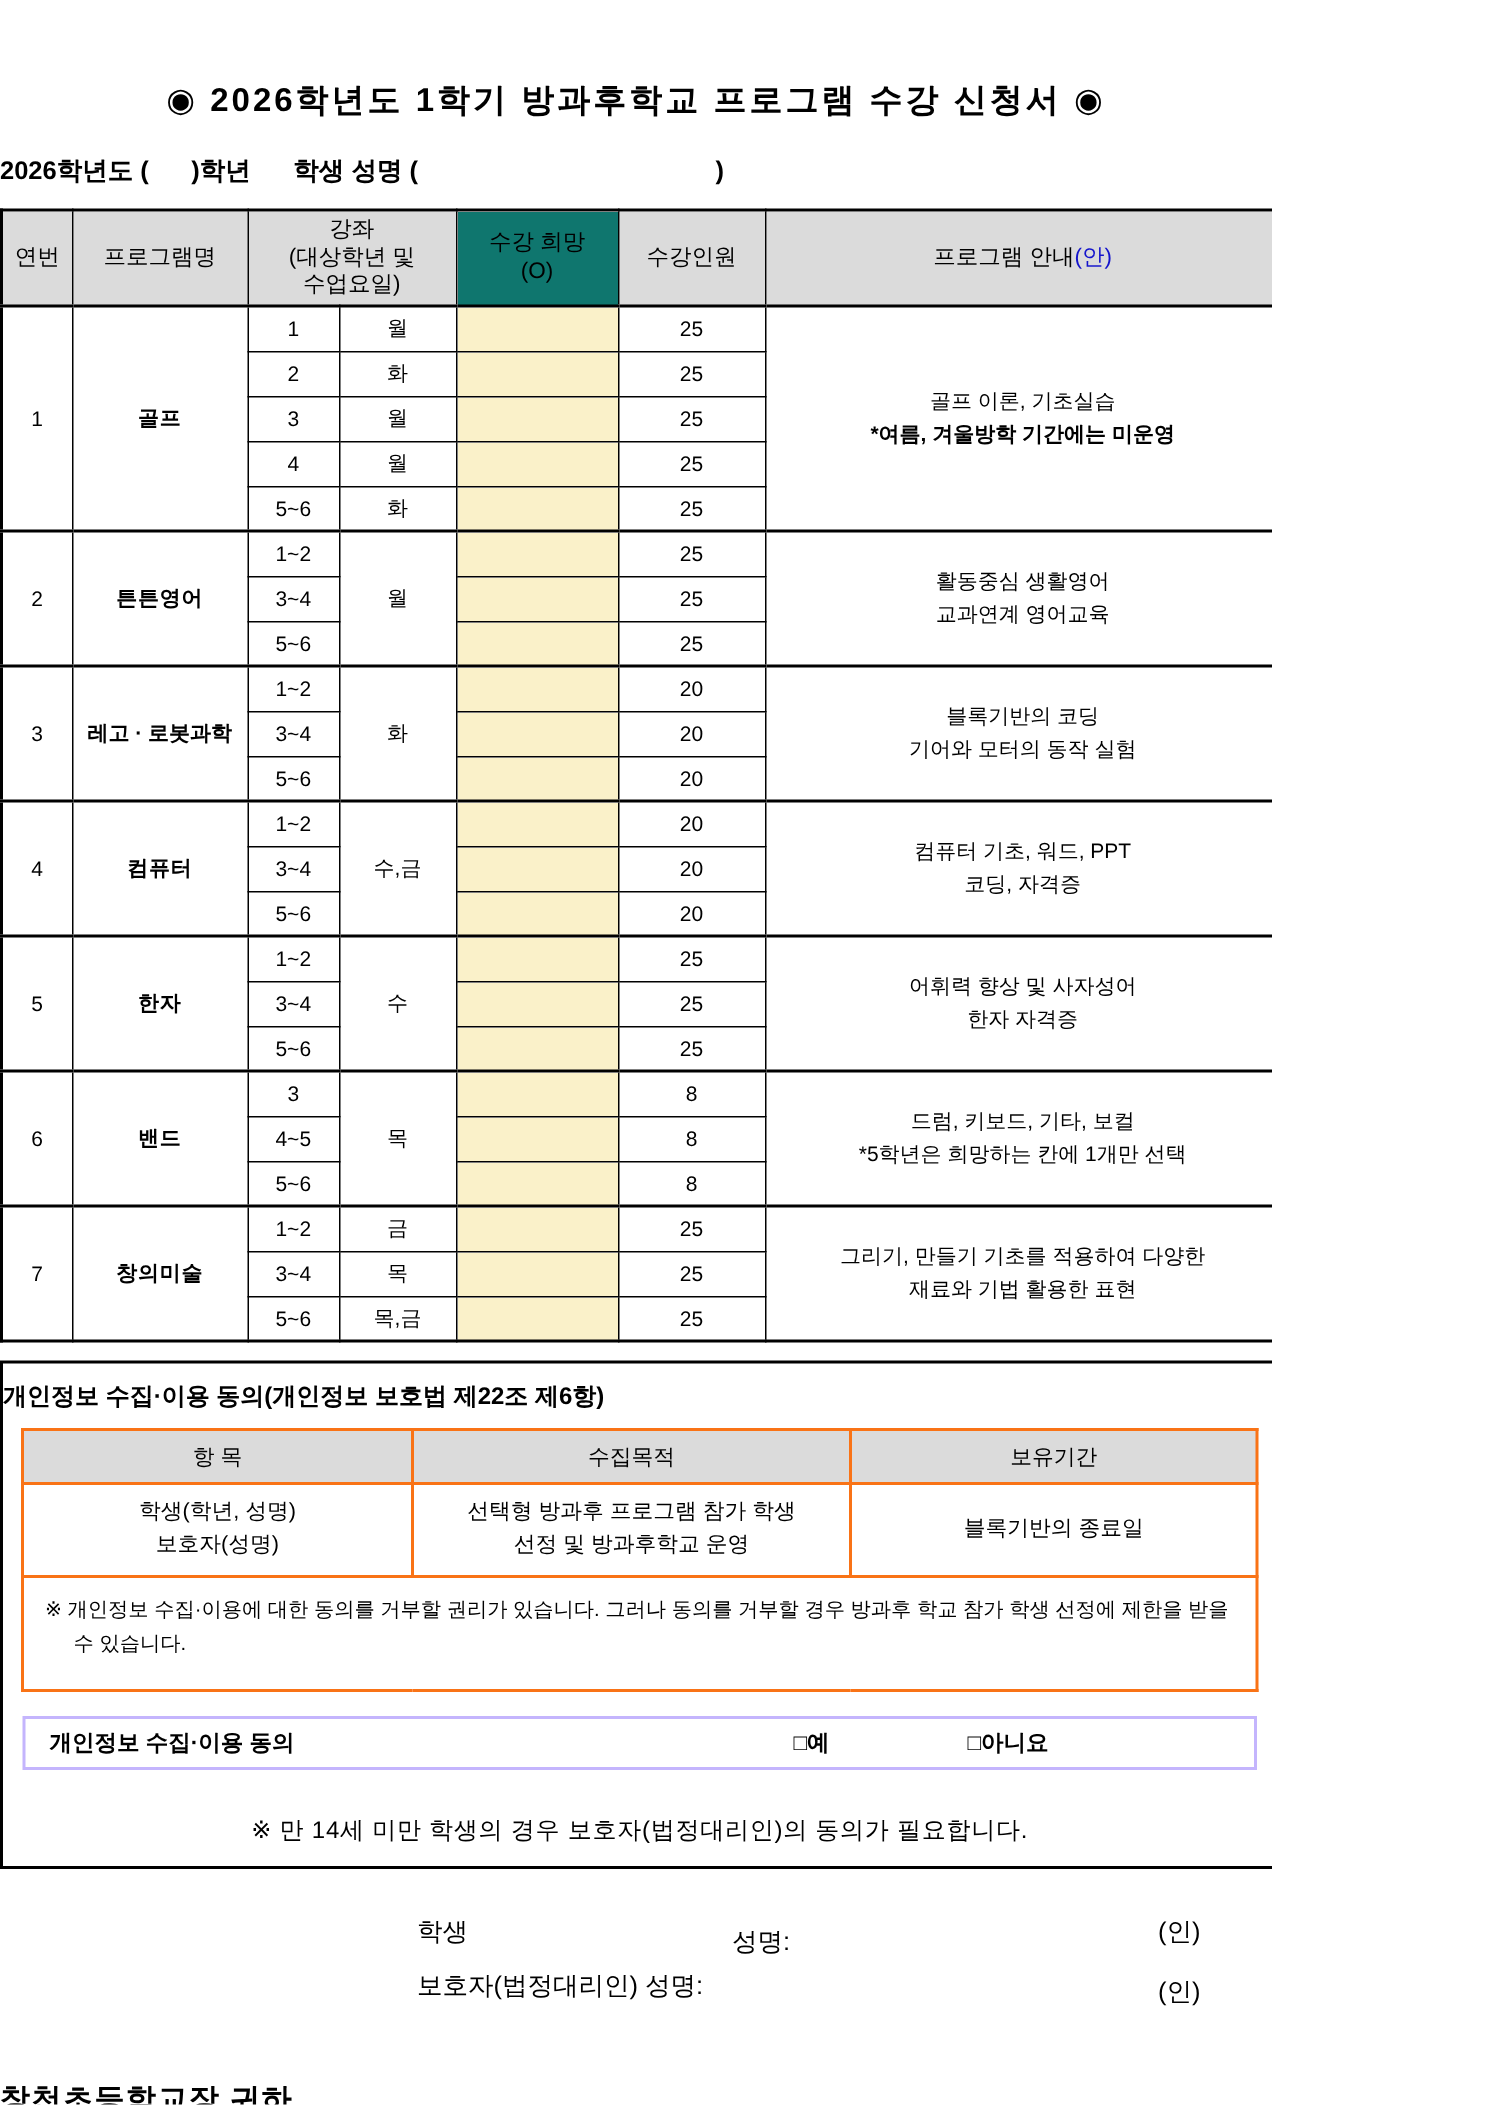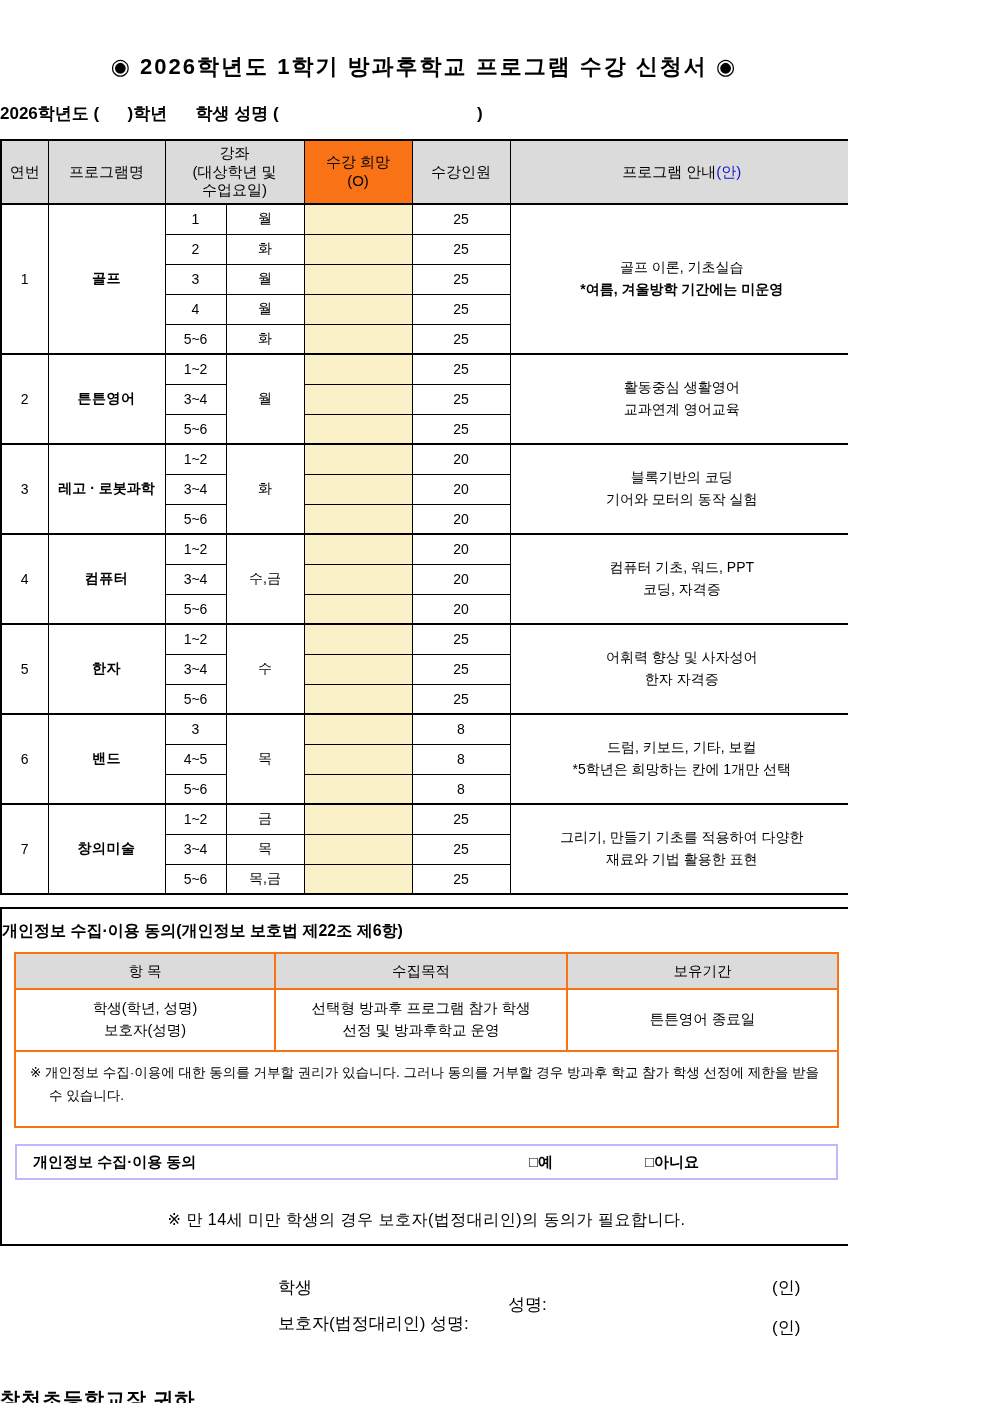--- a/index.html
+++ b/index.html
@@ -35,21 +35,21 @@
     text-align: center; vertical-align: middle;
     font-size: 14px; padding: 0 2px;
     overflow: hidden;
   }
   table.main tr.header td {
     background: #dbdbdb;
     height: 64px; font-size: 15px;
     line-height: 1.25; white-space: pre-line;
     border-bottom: 2px solid #000;
   }
-  table.main tr.header td.wish-h { background: #f97316; }
+  table.main tr.header td.wish-h { background: #0f766e; }
   .blue { color: #1414cc; }
   table.main tr.data { height: 30px; }
   table.main tr.gstart td { border-top: 2px solid #000; }
   td.pname { font-weight: 700; font-size: 15px; letter-spacing: 0.5px; }
   td.wish { background: #faf1c9; }
   td.desc { font-size: 14px; line-height: 1.55; }
   td.desc .bold { font-weight: 700; }
 
   
   .consent-box {
@@ -86,21 +86,21 @@
   .agree-row span { position: absolute; top: 50%; transform: translateY(-50%); white-space: nowrap; }
   .agree-label { left: 16px; }
   .agree-yes  { left: 512px; }
   .agree-no   { left: 628px; }
   .minor-note { text-align: center; font-size: 16px; margin: 30px 0 11px 0; letter-spacing: 0.5px; }
 
   
   .sig { width: 853px; margin: 28px auto 0 auto; position: relative; height: 80px; font-size: 17px; }
   .sig span { position: absolute; white-space: nowrap; }
   .s-student { left: 278px; top: 2px; }
-  .s-name1   { left: 488px; top: 19px; margin-left: 20px; }
+  .s-name1   { left: 488px; top: 9px; }
   .s-seal1   { left: 772px; top: 2px; }
   .s-guard   { left: 278px; top: 38px; }
   .s-seal2   { left: 772px; top: 42px; }
 
   .addressee {
     width: 853px; margin: 32px auto 0 auto;
     font-size: 20px; font-weight: 700; letter-spacing: 1px;
   }
 </style>
 </head>
@@ -326,21 +326,21 @@
         <tr class="phead">
           <td>항 목</td>
           <td>수집목적</td>
           <td>보유기간</td>
         </tr>
         <tr class="pvals">
           <td>학생(학년, 성명)
 보호자(성명)</td>
           <td>선택형 방과후 프로그램 참가 학생
 선정 및 방과후학교 운영</td>
-          <td>튼튼영어 종료일</td>
+          <td>블록기반의 종료일</td>
         </tr>
         <tr class="pnote">
           <td colspan="3">
             <span class="hang">※ 개인정보 수집·이용에 대한 동의를 거부할 권리가 있습니다. 그러나 동의를 거부할 경우 방과후 학교 참가 학생 선정에 제한을 받을 수 있습니다.</span>
           </td>
         </tr>
       </tbody>
     </table>
 
     <div class="agree-row">

